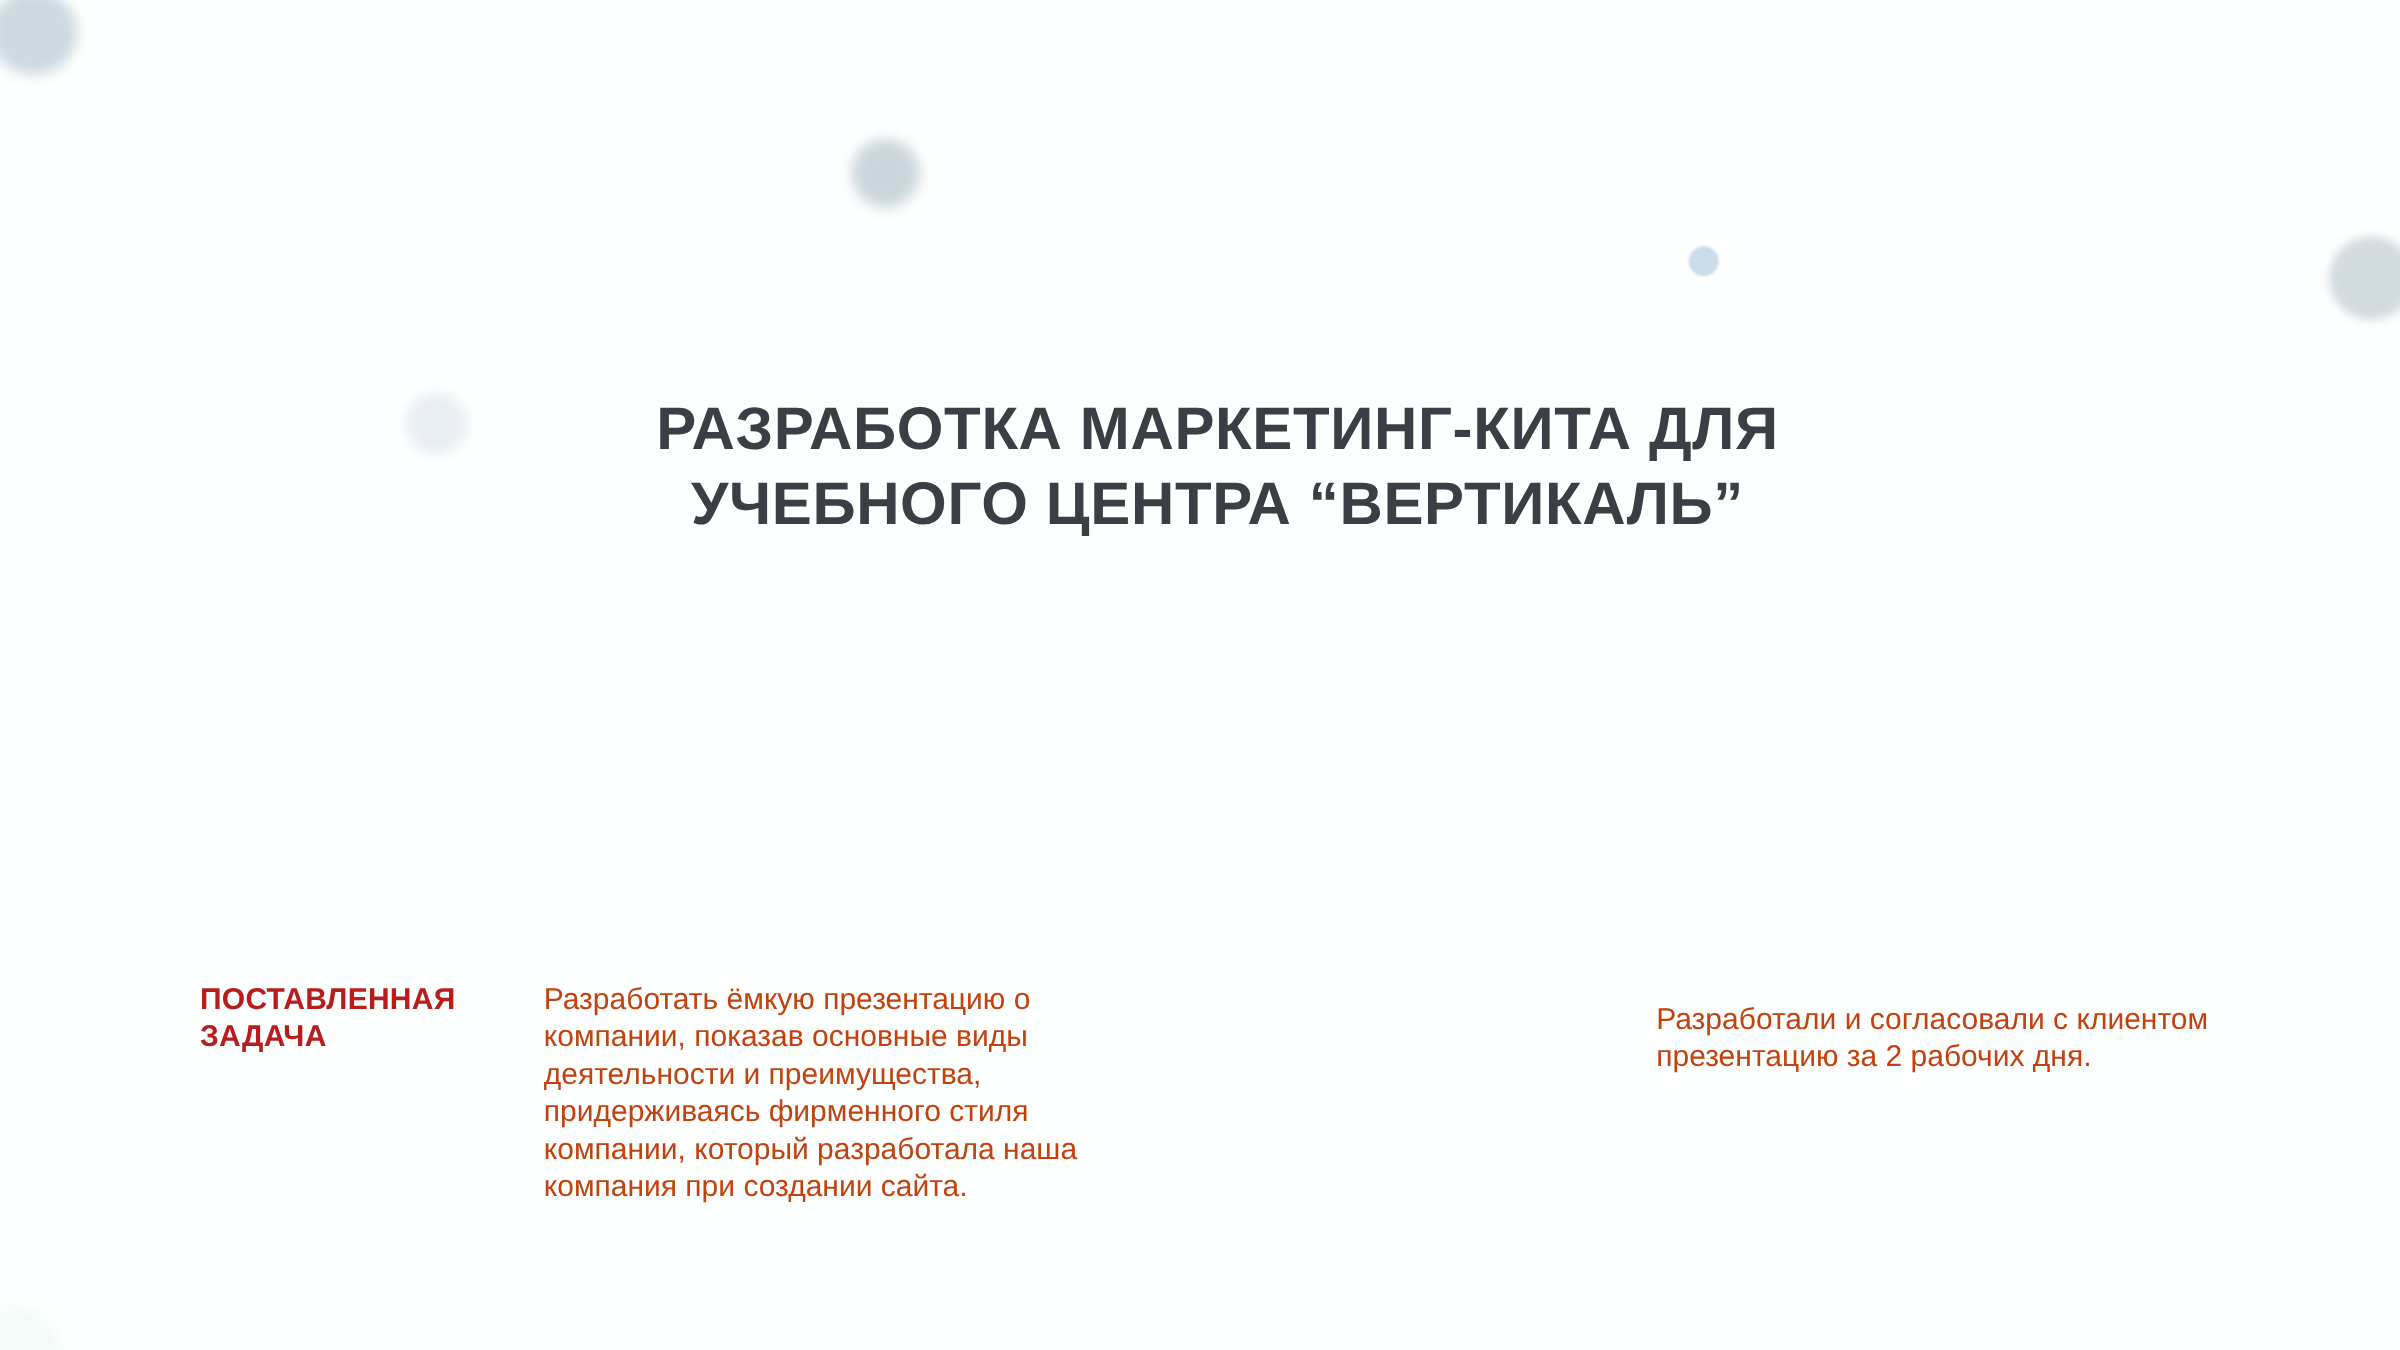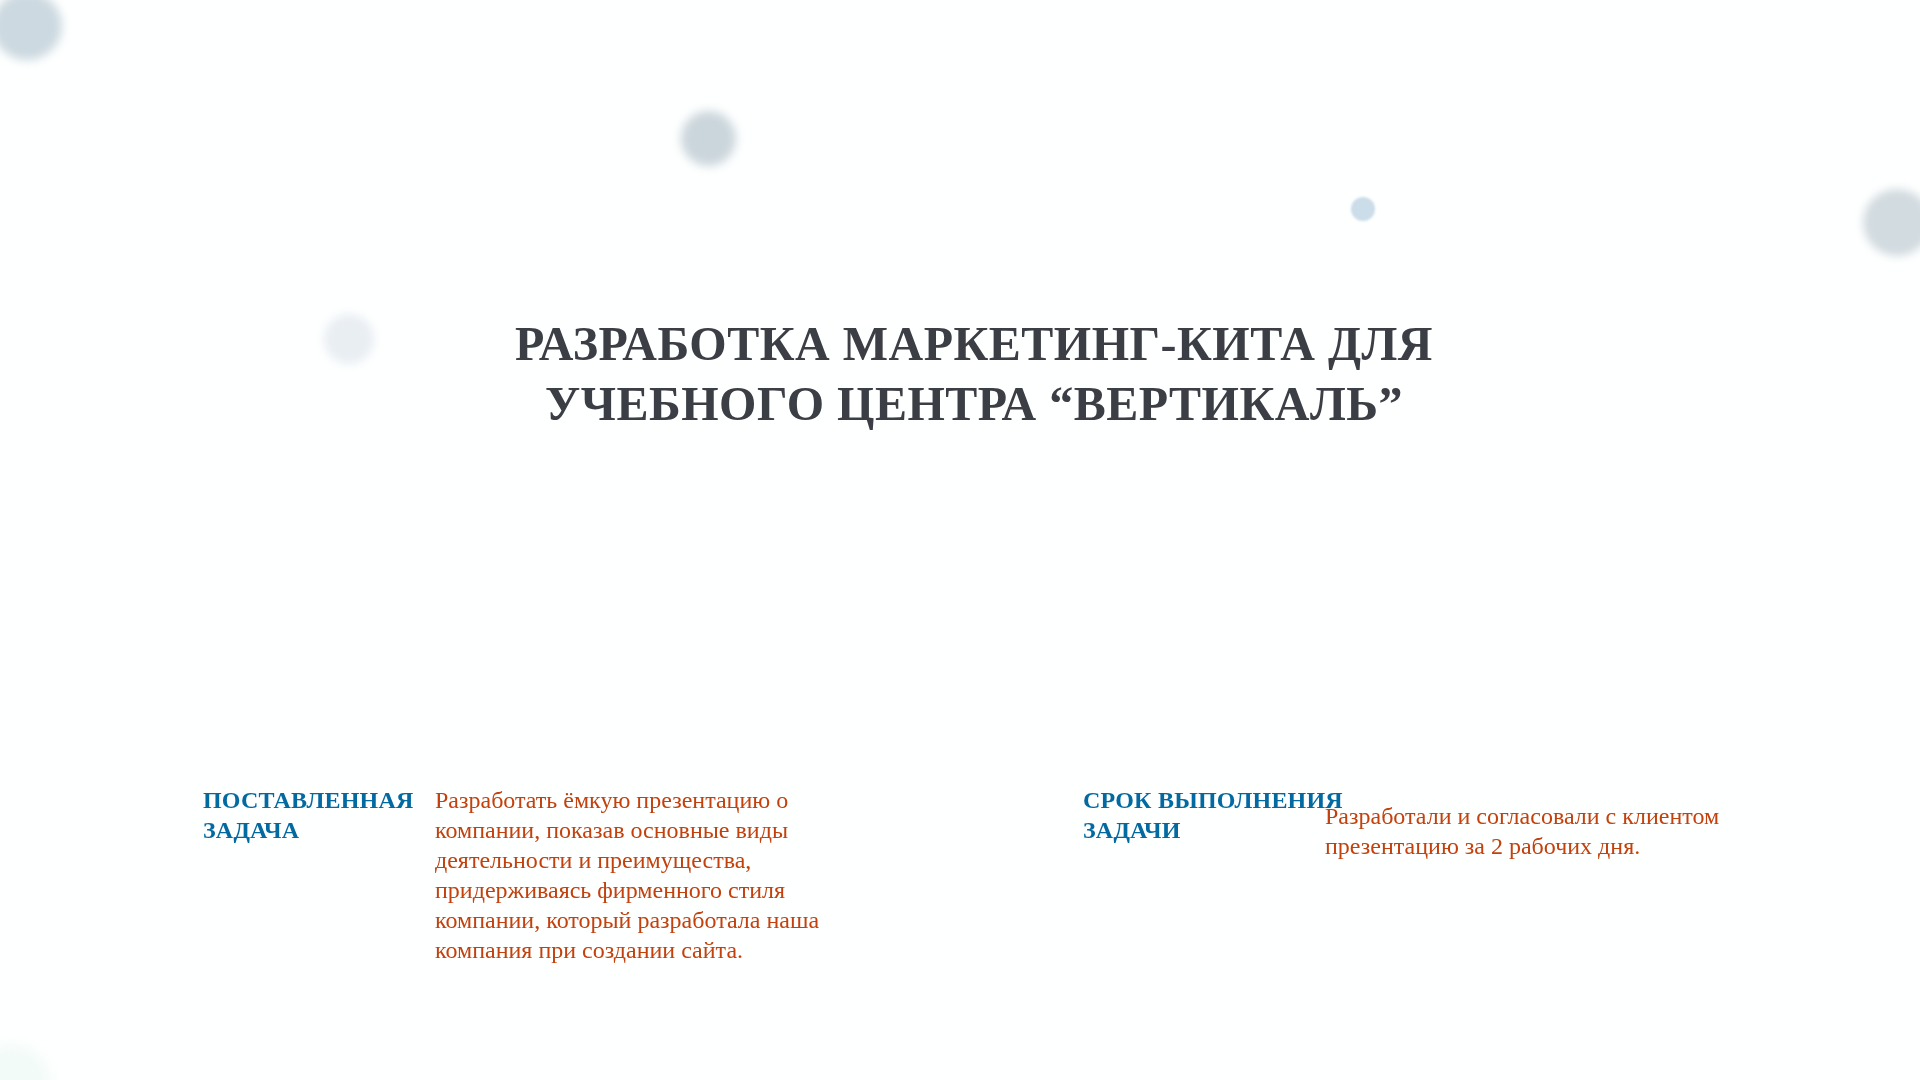--- a/index.html
+++ b/index.html
@@ -6,21 +6,21 @@
     margin: 0;
     padding: 0;
     background: #ffffff;
   }
   .page {
     position: relative;
     width: 1920px;
     height: 1080px;
     background: #feffff;
     overflow: hidden;
-    font-family: Liberation Serif, serif;
+    font-family: Liberation Sans, sans-serif;
   }
 
   
   .circle {
     position: absolute;
     border-radius: 50%;
   }
   .c1 { left: -8px;  top: -8px;  width: 70px; height: 68px; background: #ccd9e0; filter: blur(5px); }
   .c2 { left: 681px; top: 111px; width: 55px; height: 55px; background: #cbd6dc; filter: blur(5px); }
   .c3 { left: 1351px; top: 197px; width: 24px; height: 24px; background: #cbdde9; filter: blur(1px); }
@@ -45,23 +45,22 @@
   }
 
   
   .info-label {
     position: absolute;
     top: 785px;
     font-size: 24px;
     line-height: 30px;
     font-weight: bold;
     letter-spacing: 0.2px;
-    color: #0369a1;
+    color: #b91c1c;
     white-space: pre-line;
-    margin-left: 43px;
   }
   .info-text {
     position: absolute;
     top: 785px;
     font-size: 24px;
     line-height: 30px;
     font-weight: normal;
     color: #c2410c;
     white-space: pre-line;
   }
@@ -88,19 +87,17 @@
   <div class="info-label label-1">ПОСТАВЛЕННАЯ
 ЗАДАЧА</div>
 
   <div class="info-text text-1">Разработать ёмкую презентацию о
 компании, показав основные виды
 деятельности и преимущества,
 придерживаясь фирменного стиля
 компании, который разработала наша
 компания при создании сайта.</div>
 
-  <div class="info-label label-2">СРОК ВЫПОЛНЕНИЯ
-ЗАДАЧИ</div>
 
   <div class="info-text text-2">Разработали и согласовали с клиентом
 презентацию за 2 рабочих дня.</div>
 
 </div>
 
 </body></html>

